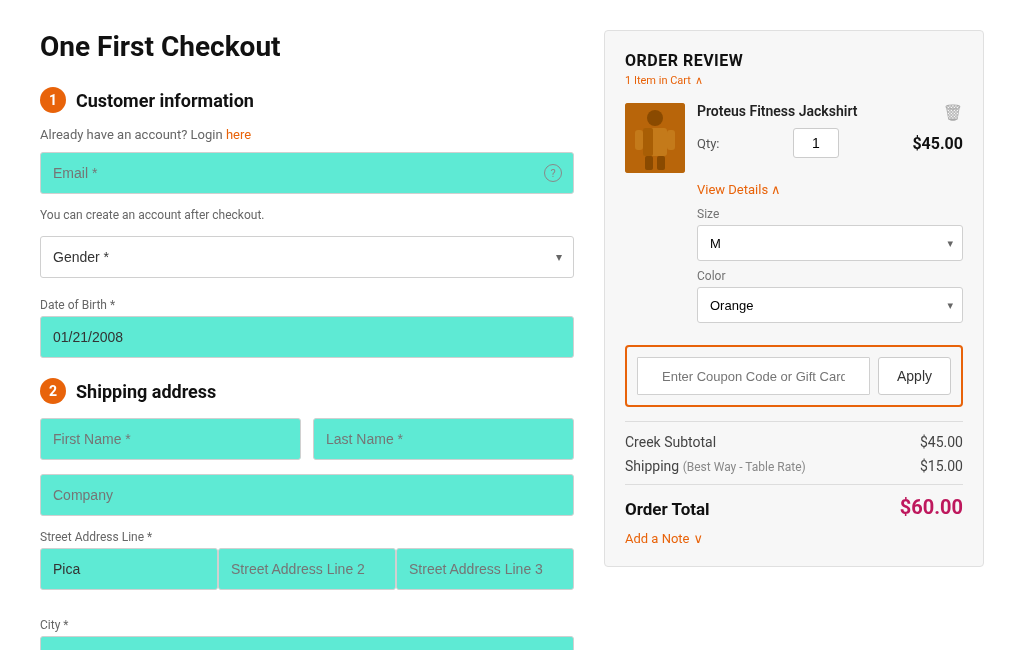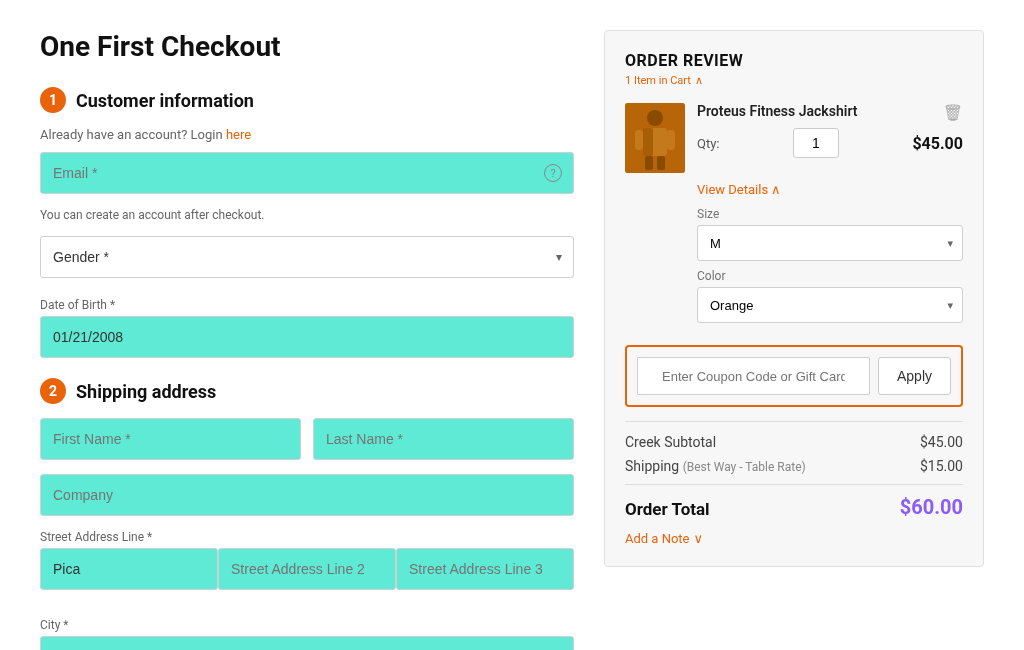--- a/index.html
+++ b/index.html
@@ -337,21 +337,21 @@
       border-top: 1px solid #ddd;
     }
     .order-total-label {
       font-size: 17px;
       font-weight: 700;
       color: #111;
     }
     .order-total-value {
       font-size: 20px;
       font-weight: 700;
-      color: #8b5cf6;
+      color: #be185d;
     }
     .add-note {
       font-size: 13px;
       color: #e8630a;
       cursor: pointer;
       display: flex;
       align-items: center;
       gap: 4px;
       margin-top: 12px;
     }

